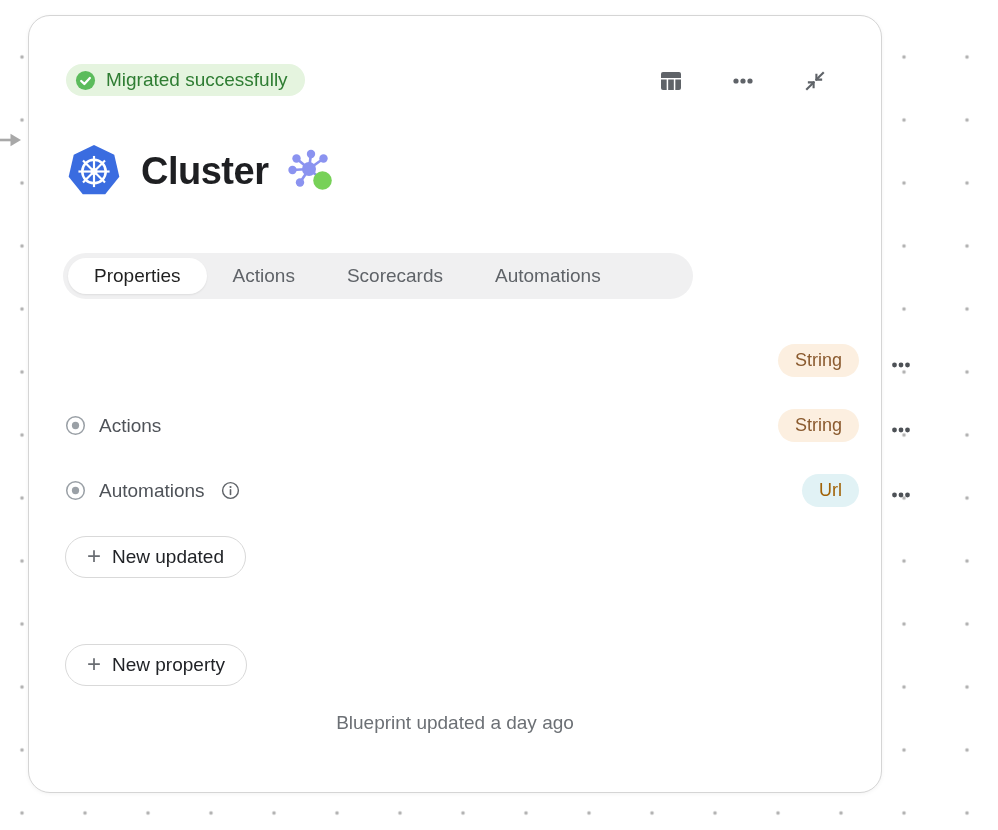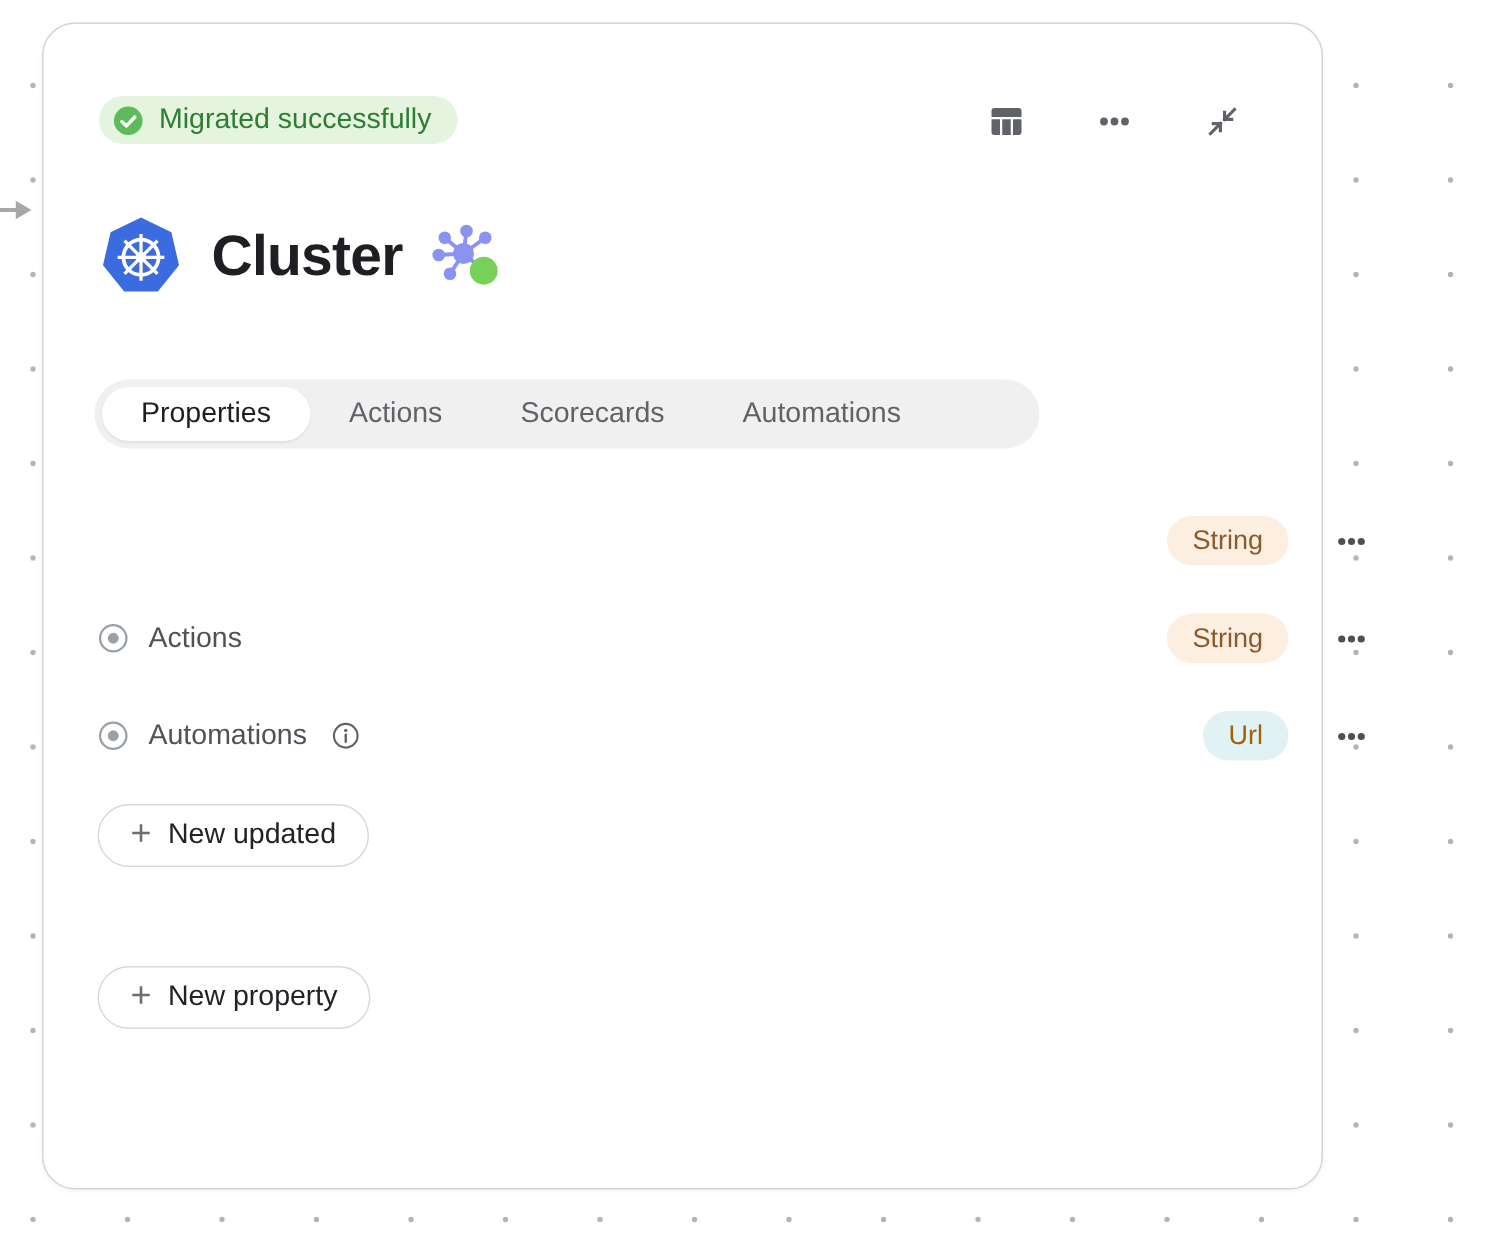--- a/index.html
+++ b/index.html
@@ -52,21 +52,21 @@
   }
   .tab.active { background:#ffffff; color:#1f1f1f; font-weight:500; box-shadow:0 1px 2px rgba(0,0,0,0.08); }
 
   
   .rows { position:absolute; left:36px; top:312px; width:848px; }
   .row { height:65px; display:flex; align-items:center; }
   .row-left { display:flex; align-items:center; gap:13px; }
   .prop-name { font-size:19px; color:#4f5359; }
   .required-marker { color:#f19d4f; font-size:19px; font-weight:700; margin-left:2px; }
   .info-icon { margin-left:3px; display:flex; }
-  .row-right { margin-left:auto; display:flex; align-items:center; gap:30px; }
+  .row-right { margin-left:auto; display:flex; align-items:flex-end; gap:30px; }
   .type-badge { padding:6px 17px; border-radius:17px; font-size:18px; font-weight:500; }
 
   
   .btn-new {
     position:absolute; left:36px; height:42px;
     border-radius:21px; border:1px solid #d9d9d9; background:#ffffff;
     display:inline-flex; align-items:center; gap:11px; padding:0 21px;
     font-size:19px; color:#212327; font-family:inherit; cursor:pointer;
   }
   .btn-new .plus { font-size:24px; color:#6a6e73; font-weight:400; line-height:1; margin-top:-2px; }
@@ -229,14 +229,15 @@
   <button class="btn-new" id="new-property-button">
     <span class="plus">+</span>
     <span>New updated</span>
   </button>
 
   <button class="btn-new" id="new-relation-button">
     <span class="plus">+</span>
     <span>New property</span>
   </button>
 
+  <div class="footer-note">Blueprint updated a day ago</div>
 
 </div>
 
 </body></html>

